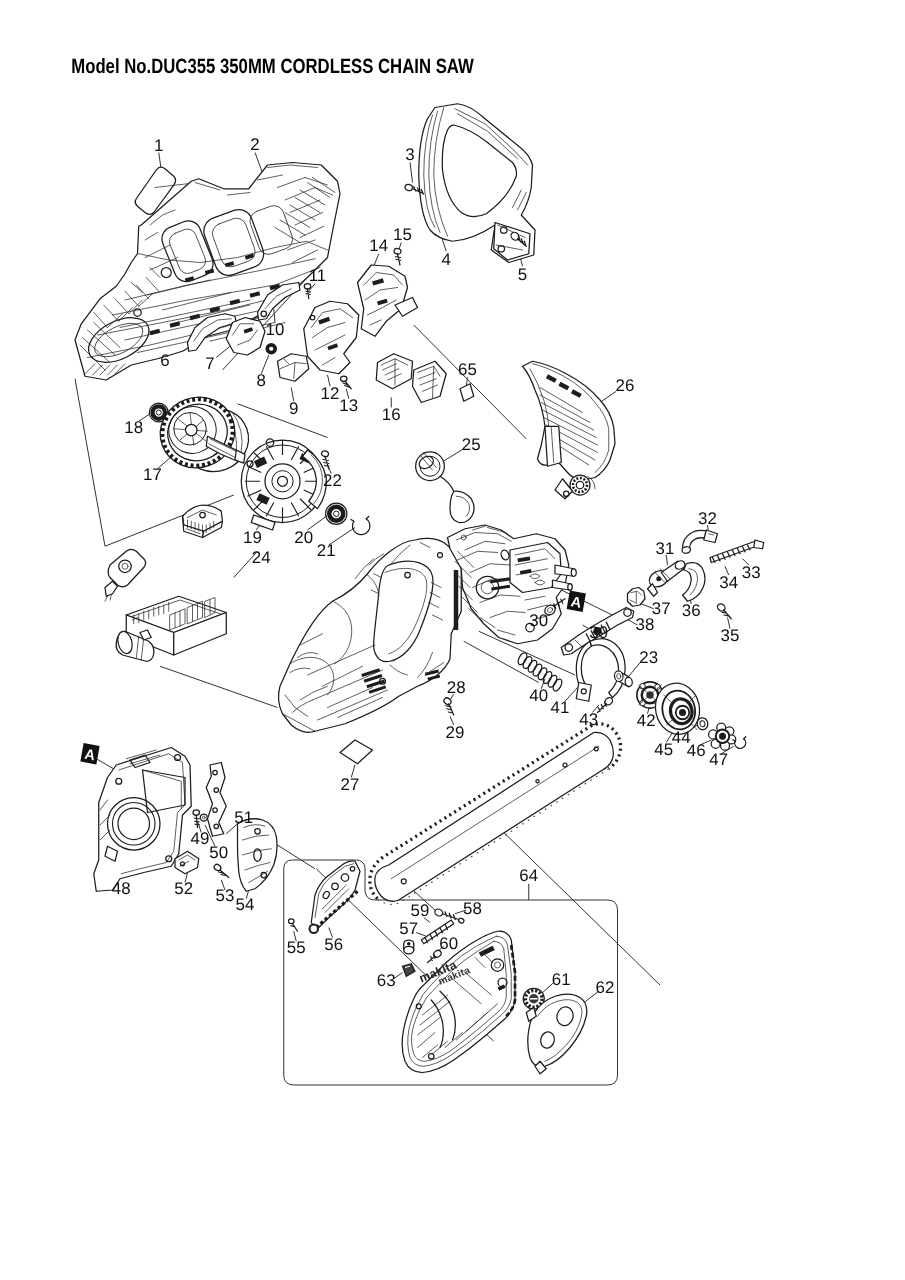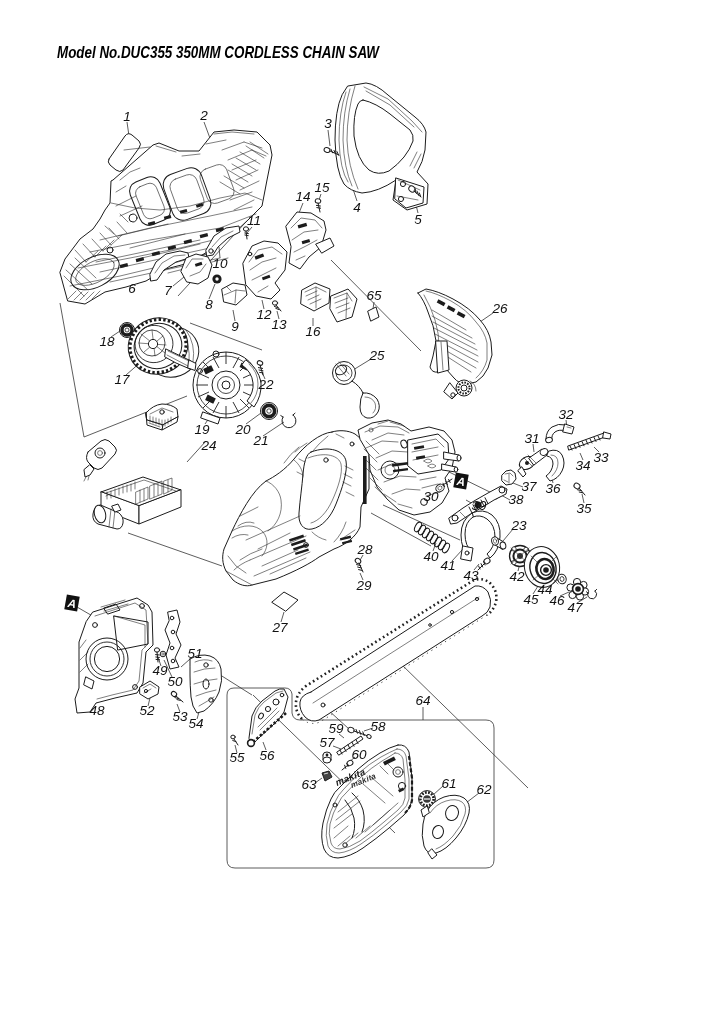--- a/index.html
+++ b/index.html
@@ -1,16 +1,16 @@
 <!DOCTYPE html>
 <html><head>
 <meta charset="utf-8">
 <style>
 html,body{margin:0;padding:0;background:#fff;}
-#page{width:724px;height:1024px;position:relative;background:#fff;overflow:hidden;font-style:italic;}
+#page{width:724px;height:1024px;position:relative;background:#fff;overflow:hidden;}
 svg{display:block;}
 text{font-family:"Liberation Sans",sans-serif;}
 .num{font-size:13.5px;fill:#111;}
 .ln{fill:none;stroke:#1c1c1c;stroke-width:1;stroke-linejoin:round;stroke-linecap:round;}
 .fw{fill:#fff;stroke:#1c1c1c;stroke-width:1;stroke-linejoin:round;stroke-linecap:round;}
 .th{fill:none;stroke:#2a2a2a;stroke-width:0.6;stroke-linejoin:round;stroke-linecap:round;}
 .dk{fill:#1c1c1c;stroke:none;}
 .ld{fill:none;stroke:#333;stroke-width:0.8;}
 </style>
 </head>

